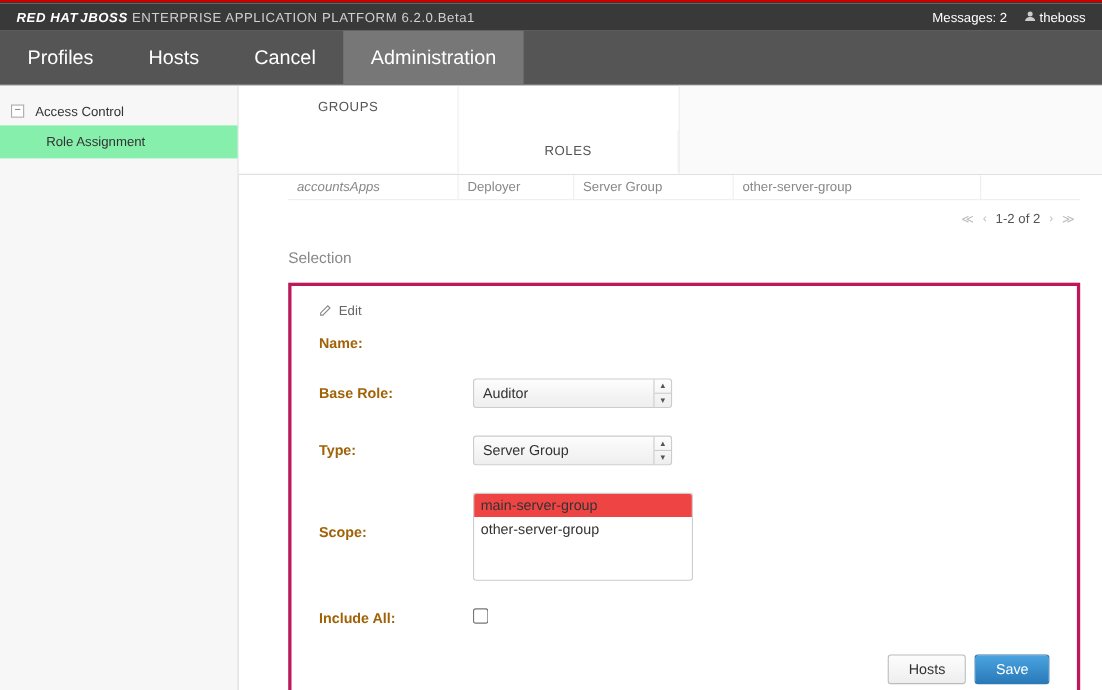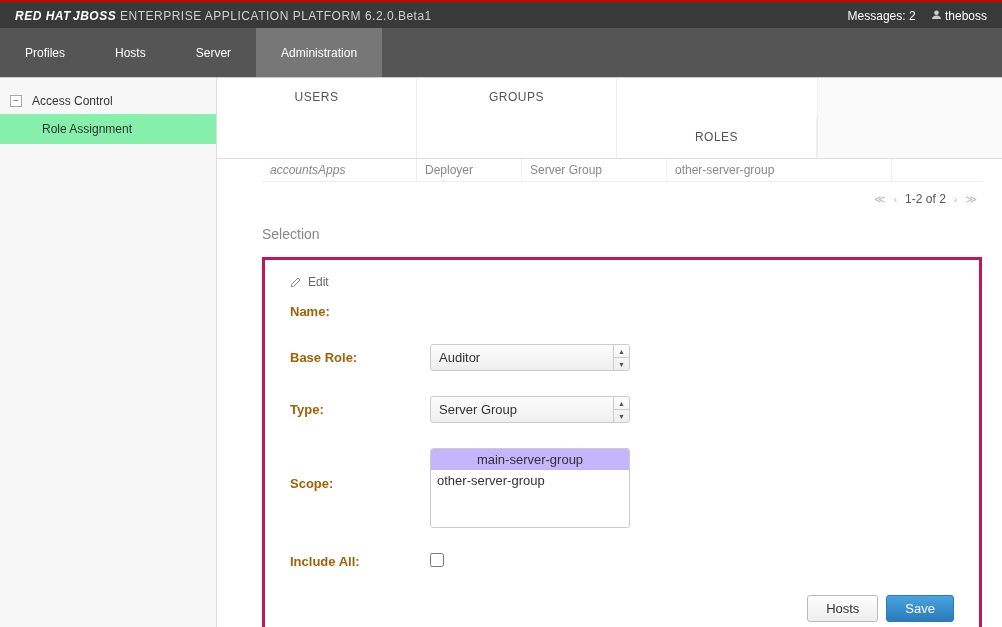--- a/index.html
+++ b/index.html
@@ -9,21 +9,21 @@
 .header { background: #393939; color: #fff; display: flex; justify-content: space-between; align-items: center; padding: 0 15px; height: 25px; font-size: 12px; }
 .header-left { letter-spacing: 0.5px; }
 .header-left .redhat { color: #fff; font-weight: bold; font-style: italic; }
 .header-left .jboss { color: #fff; font-weight: bold; font-style: italic; }
 .header-left .eap { color: #d0d0d0; font-weight: normal; }
 .header-left .version { color: #d0d0d0; margin-top: 42px; }
 .header-right { display: flex; gap: 15px; align-items: center; }
 .header-right .user-icon { display: inline-block; }
 
 .navbar { background: #555; display: flex; height: 50px; border-bottom: 1px solid #ccc; }
-.nav-tab { padding: 0 25px; color: #fff; display: flex; align-items: center; cursor: pointer; font-size: 12px; }
+.nav-tab { padding: 0 25px; color: #fff; display: flex; align-items: center; cursor: pointer; font-size: 18px; }
 .nav-tab.active { background: #777; }
 
 .body-wrap { display: flex; min-height: 500px; }
 
 .sidebar { width: 217px; background: #f7f7f7; border-right: 1px solid #ddd; padding-top: 10px; }
 .tree-item { display: flex; align-items: center; padding: 6px 10px; font-size: 12px; color: #333; cursor: pointer; }
 .tree-toggle { width: 12px; height: 12px; border: 1px solid #aaa; background: #fff; display: flex; align-items: center; justify-content: center; margin-right: 10px; font-size: 10px; line-height: 1; color: #666; }
 .tree-sub { background: #86efac; padding: 8px 10px 8px 42px; font-size: 12px; color: #333; cursor: pointer; }
 
 .main { flex: 1; display: flex; flex-direction: column; }
@@ -52,29 +52,29 @@
 .edit-row { display: flex; align-items: center; gap: 6px; color: #666; font-size: 12px; margin-bottom: 15px; }
 .edit-icon { width: 12px; height: 12px; }
 
 .form-row { display: flex; align-items: center; margin-bottom: 25px; }
 .form-row.top { align-items: flex-start; }
 .form-label { width: 140px; font-weight: bold; font-size: 13px; color: #a16207; }
 .form-field { flex: 1; }
 
 .text-input { width: 500px; max-width: 100%; padding: 6px 8px; border: 1px solid #ccc; border-radius: 3px; font-size: 13px; }
 
-.select-wrap { display: flex; width: 200px; border: 1px solid #ccc; border-radius: 3px; background: linear-gradient(#fdfdfd, #eee); }
+.select-wrap { display: flex; width: 181px; border: 1px solid #ccc; border-radius: 3px; background: linear-gradient(#fdfdfd, #eee); }
 .select-text { flex: 1; padding: 5px 8px; font-size: 13px; color: #333; }
 .select-btns { width: 16px; border-left: 1px solid #ccc; display: flex; flex-direction: column; }
 .select-btns span { flex: 1; display: flex; align-items: center; justify-content: center; font-size: 7px; color: #555; }
 .select-btns span:first-child { border-bottom: 1px solid #ccc; }
 
 .listbox { width: 200px; height: 80px; border: 1px solid #ccc; border-radius: 3px; overflow: hidden; font-size: 13px; }
 .listbox .opt { padding: 3px 6px; cursor: pointer; }
-.listbox .opt.selected { background: #c4b5fd; text-align: center; }
+.listbox .opt.selected { background: #ef4444; }
 
 .checkbox { width: 14px; height: 14px; }
 
 .btn-row { display: flex; justify-content: flex-end; gap: 8px; margin-top: 15px; }
 .btn { padding: 5px 18px; border: 1px solid #bbb; border-radius: 3px; background: linear-gradient(#fdfdfd, #eee); font-size: 13px; cursor: pointer; color: #333; }
 .btn.primary { background: linear-gradient(#4aa3e0, #2a7ab8); color: #fff; border-color: #2a7ab8; }
 </style>
 </head>
 <body>
 
@@ -91,36 +91,35 @@
           <path d="M2 22c0-5 5-8 10-8s10 3 10 8z"></path>
         </svg>
       <span>theboss</span>
     </span>
   </div>
 </div>
 
 <div class="navbar">
   <div class="nav-tab">Profiles</div>
   <div class="nav-tab">Hosts</div>
-  <div class="nav-tab">Server</div>
+  <div class="nav-tab">Cancel</div>
   <div class="nav-tab active">Administration</div>
 </div>
 
 <div class="body-wrap">
   <div class="sidebar">
     <div class="tree-item">
       <span class="tree-toggle">−</span>
       <span>Access Control</span>
     </div>
     <div class="tree-sub">Role Assignment</div>
   </div>
 
   <div class="main">
     <div class="subtabs">
-      <div class="subtab">USERS</div>
       <div class="subtab">GROUPS</div>
       <div class="subtab active">ROLES</div>
       <div class="subtabs-after"></div>
     </div>
 
     <div class="content">
       <div class="table-row">
         <div class="tc1">accountsApps</div>
         <div class="tc2">Deployer</div>
         <div class="tc3">Server Group</div>

